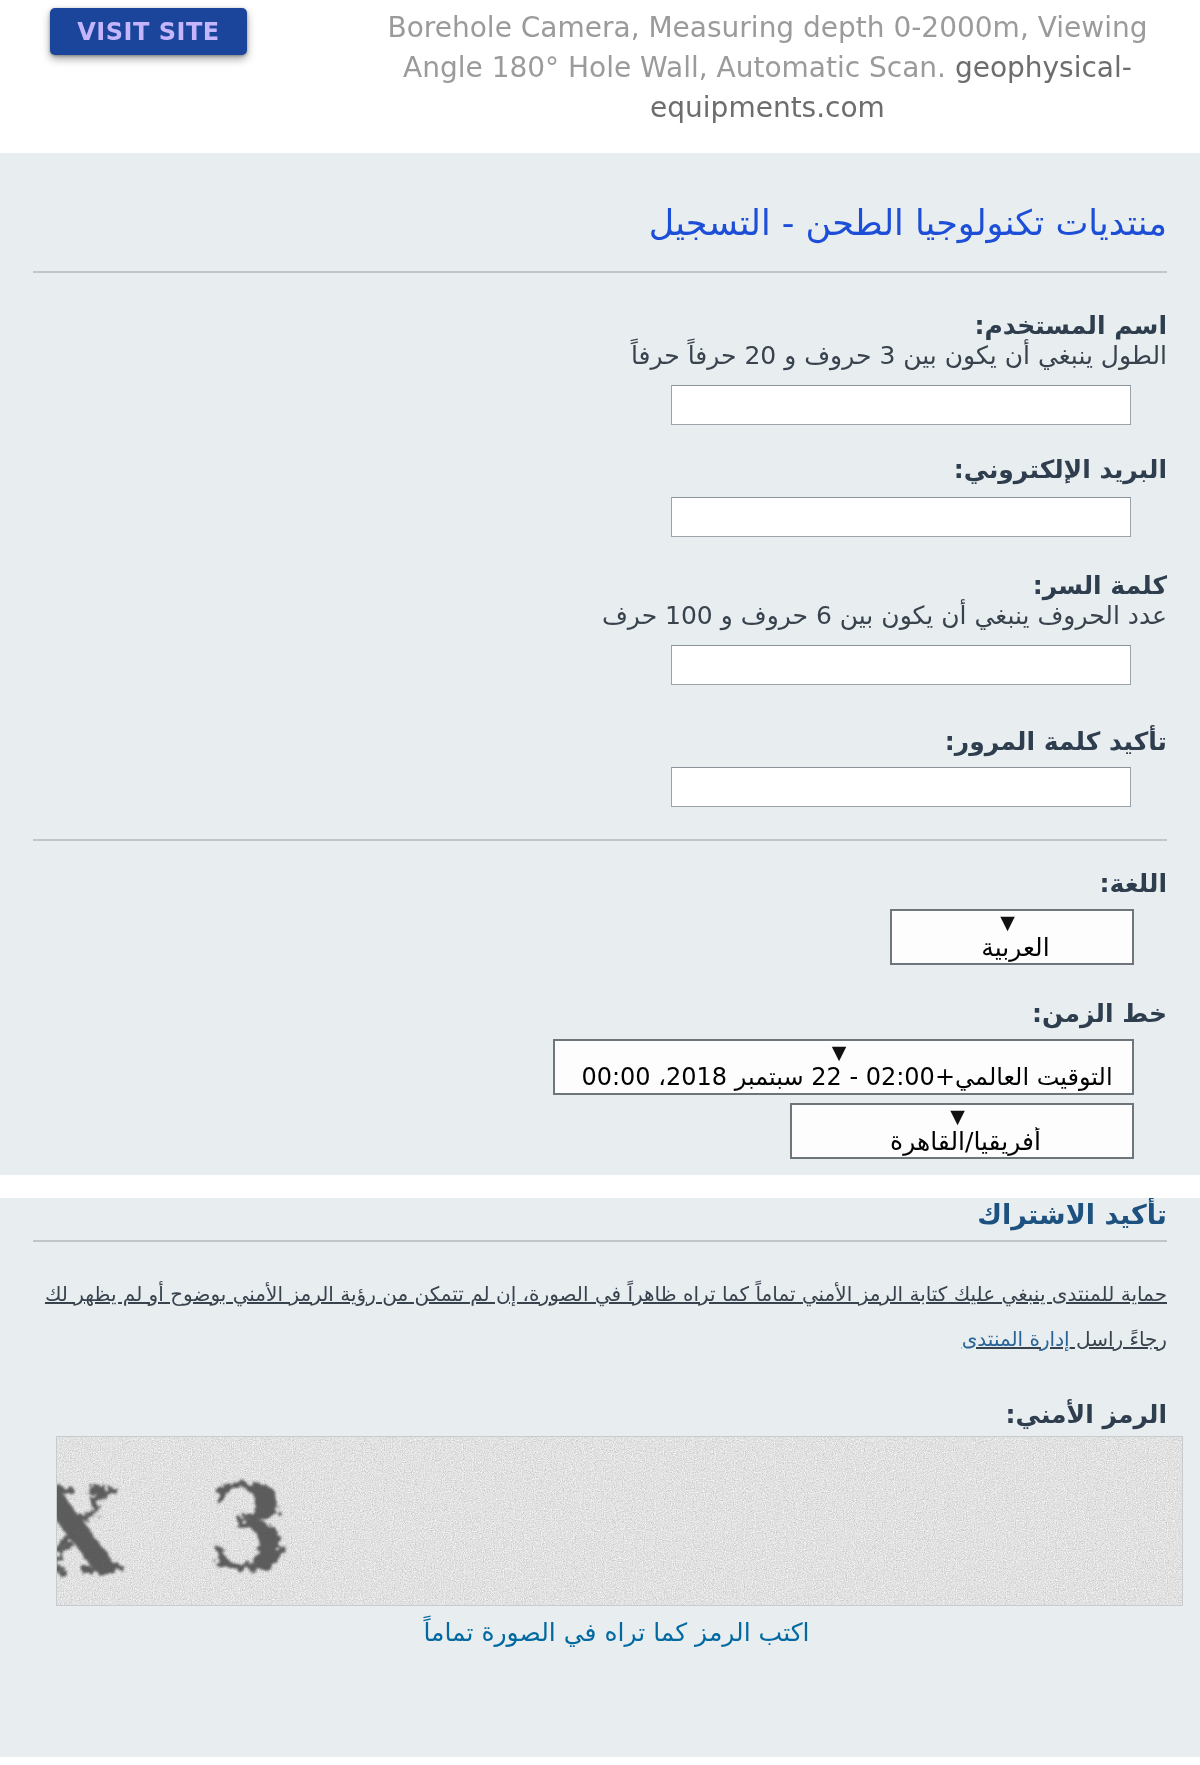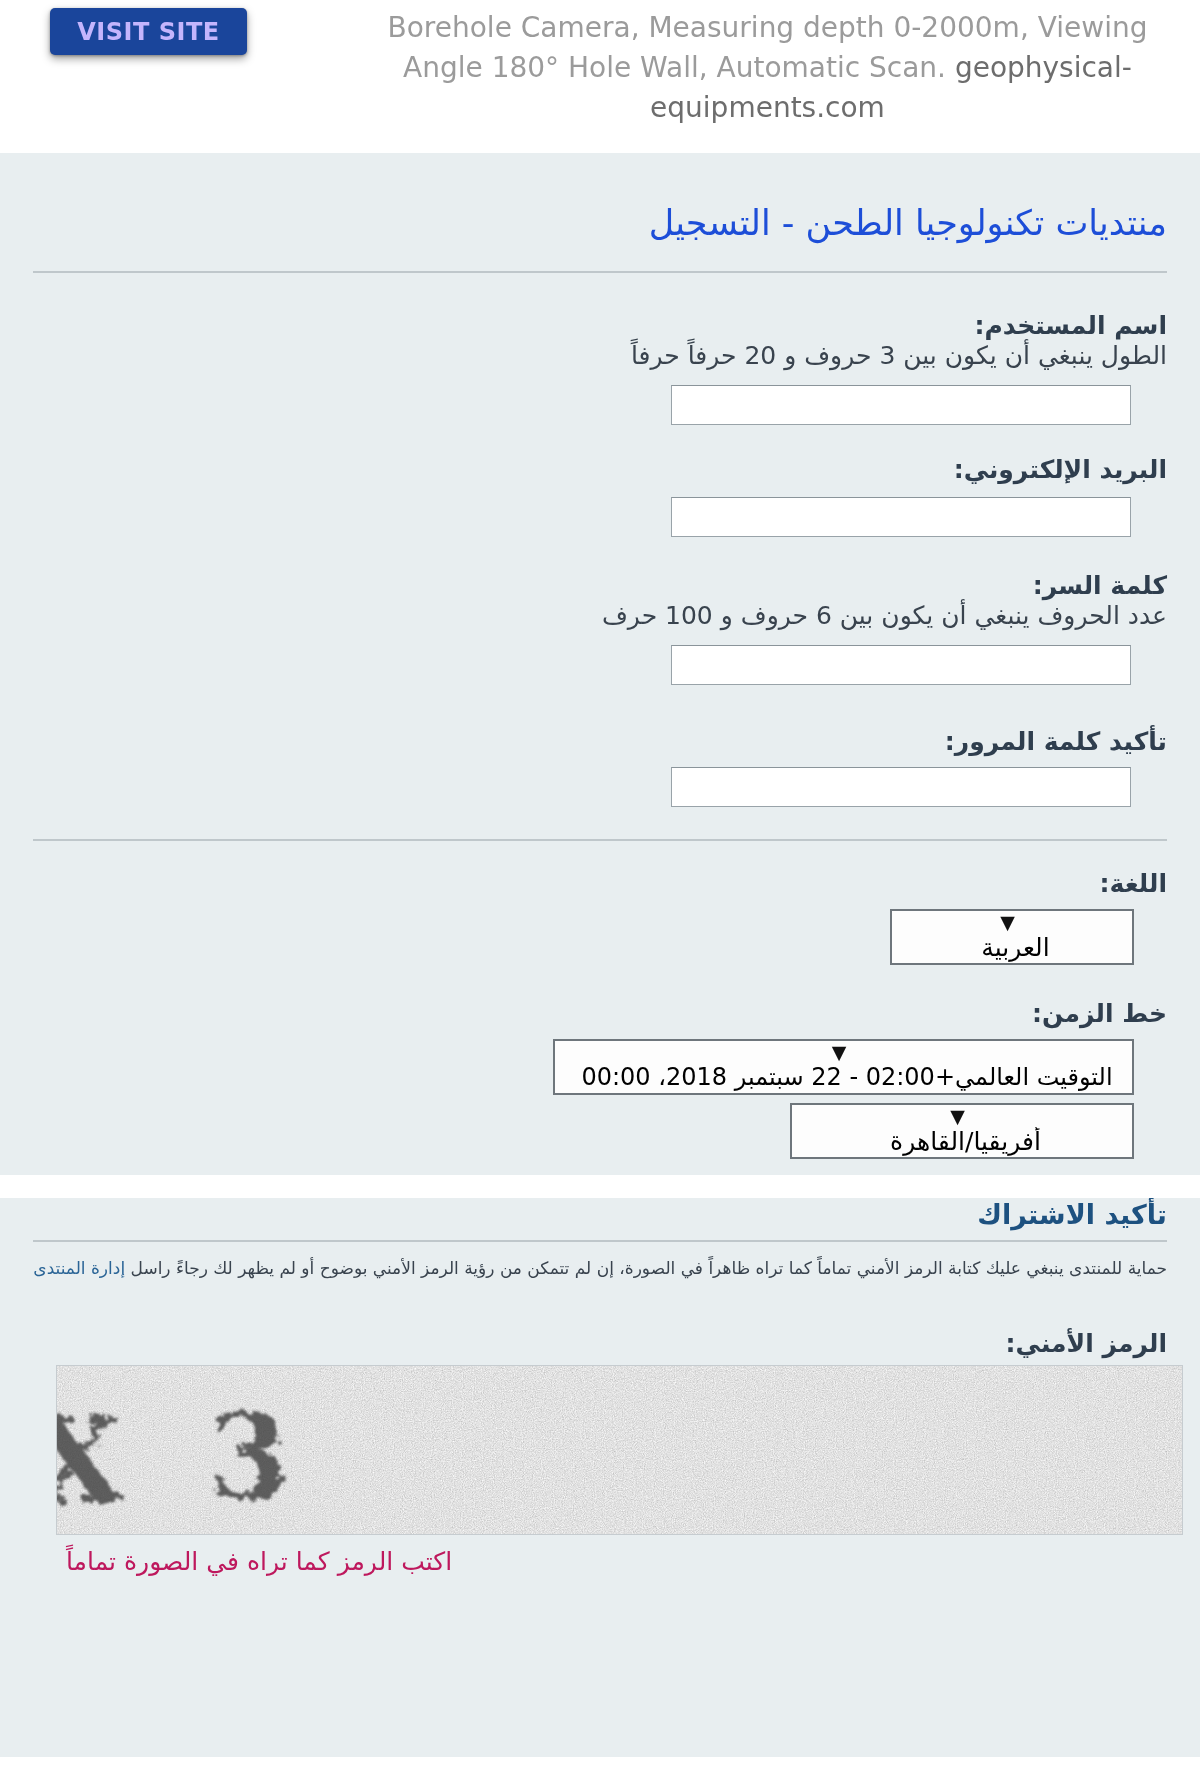--- a/index.html
+++ b/index.html
@@ -57,39 +57,39 @@
   .sel-tz   { width:581px; margin-right:33px; margin-top:10px; }
   .sel-tz .select-value { font-size:24px; }
   .sel-city { width:344px; margin-right:33px; margin-top:8px; }
   .lbl-lang { margin-top:28px; }
   .lbl-tz   { margin-top:34px; }
 
   
   .section-heading { padding-top:0; font-size:27px; line-height:34px; font-weight:bold;
       color:#1d5180; text-align:right; }
   .rule-confirm { margin-top:8px; }
-  .confirm-text { margin-top:4px; font-size:17px; line-height:45px; color:#39434e;
-      text-align:right; direction:rtl; }
+  .confirm-text { margin-top:30px; font-size:20px; line-height:45px; color:#39434e;
+      text-align:right; direction:rtl;text-decoration:underline; }
   .admin-link { color:#2a6496; text-decoration:none; cursor:pointer; }
   .lbl-captcha { margin-top:38px; }
   .captcha-wrap { margin-top:6px; margin-right:-16px; margin-left:auto; width:1127px; height:170px;
       border:1px solid #c6ccd0; background:#d6d6d6; overflow:hidden; }
   .captcha-wrap svg { display:block; }
 
   .code-row { display:flex; flex-direction:row-reverse; justify-content:flex-start;
       align-items:center; margin-top:20px; margin-right:33px; height:69px; }
   .code-input { width:292px; height:64px; background:#ffffff;
       border:1px solid #9aa4aa; font-size:26px; padding:0 10px; direction:rtl; }
   .refresh-btn { margin-right:20px; width:208px; height:69px;
       border:2px solid #6b6f73; border-top-color:#8d9194;
       background:linear-gradient(180deg,#ffffff 0%,#ececec 45%,#c9c9c9 100%);
       font-family:"DejaVu Sans", sans-serif; font-size:24px; color:#1b1b1b;
       cursor:pointer; }
   .code-hint { margin-top:12px; margin-left:33px; font-size:25px; line-height:30px;
-      color:#be185d; text-align:left; }
+      color:#0369a1; text-align:center; }
 </style>
 </head>
 <body>
 
 <div class="header">
   <button class="visit-btn">VISIT SITE</button>
   <div class="ad-text"><span>Borehole Camera, Measuring depth 0-2000m, Viewing Angle 180° Hole Wall, Automatic Scan. </span><span class="ad-domain">geophysical-equipments.com</span></div>
 </div>
 
 <div class="panel panel-1" dir="rtl">

